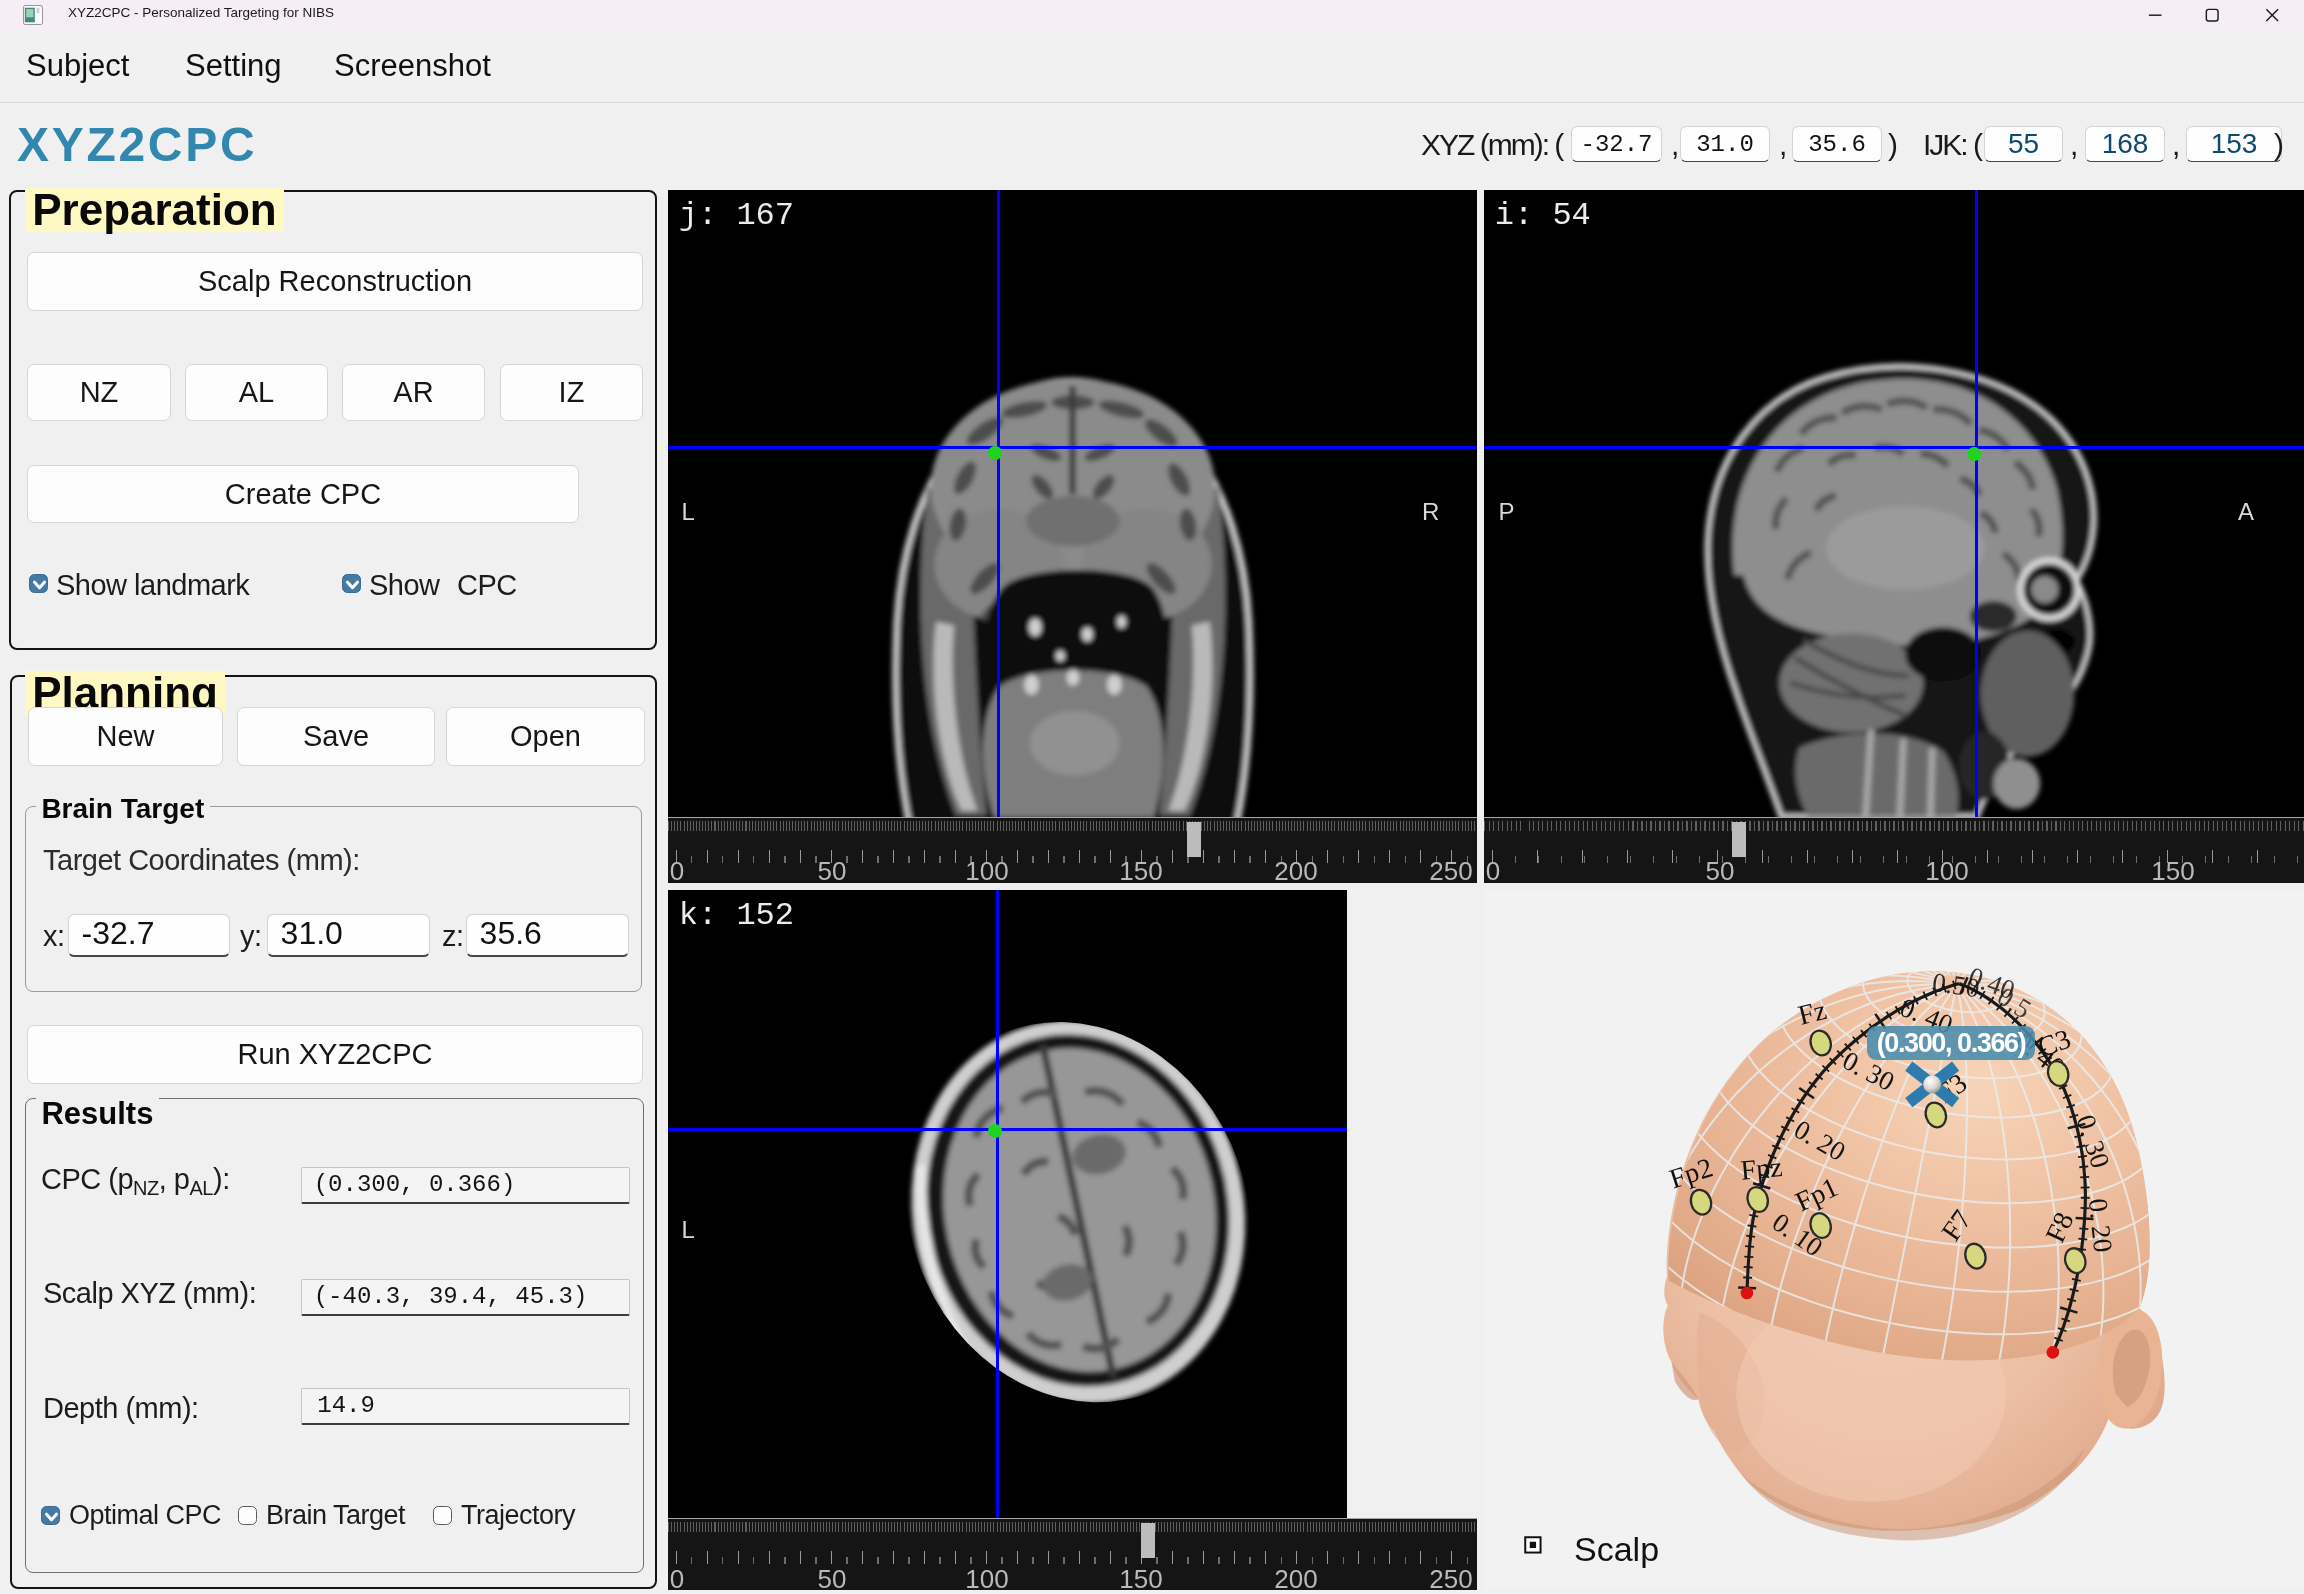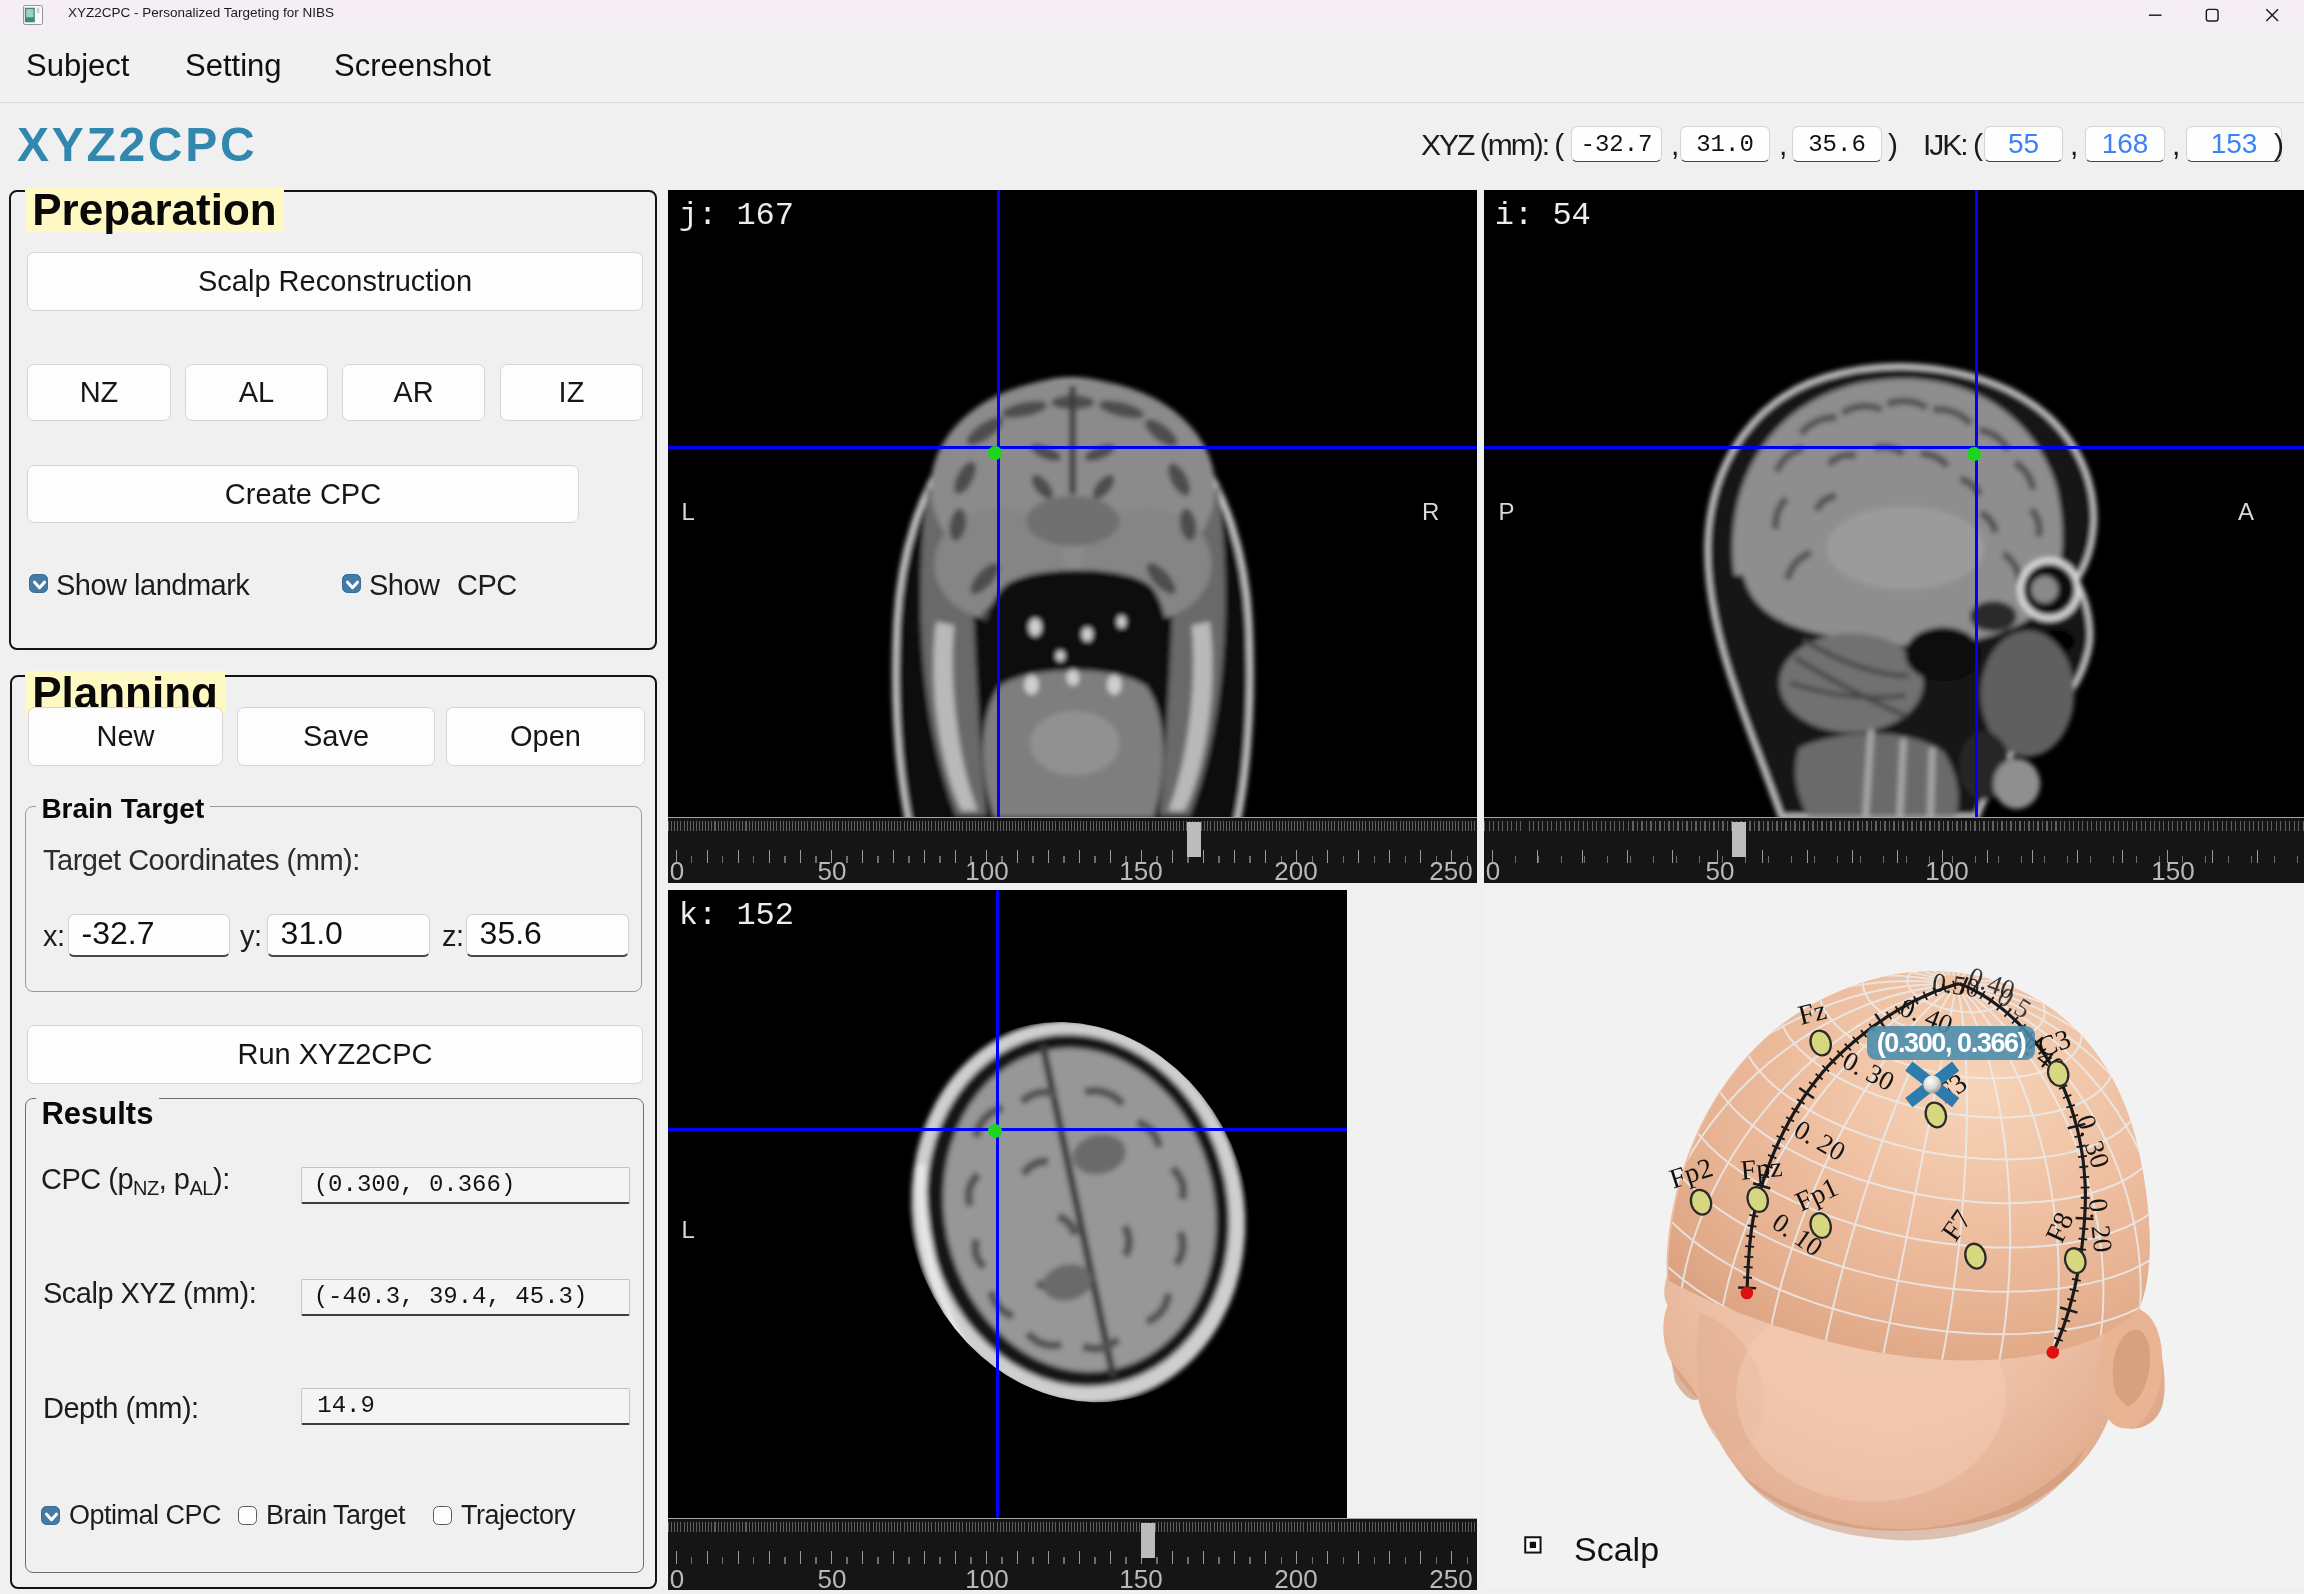--- a/index.html
+++ b/index.html
@@ -5,21 +5,21 @@
 html,body{width:2304px;height:1594px;overflow:hidden;}
 body{font-family:"Liberation Sans",sans-serif;background:#f0f0f0;position:relative;}
 .abs{position:absolute;}
 .titlebar{position:absolute;left:0;top:0;width:2304px;height:30px;background:#f5eff5;}
 .titletxt{position:absolute;left:68px;top:5.4px;font-size:13.5px;color:#1b1b1b;}
 .menubar{position:absolute;left:0;top:30px;width:2304px;height:73px;background:#f1f1f1;border-bottom:1.8px solid #d9d9d9;}
 .menuitem{position:absolute;top:18px;font-size:31px;color:#101010;}
 .logo{position:absolute;left:17px;top:117px;font-size:48px;font-weight:bold;color:#3287ae;letter-spacing:2.7px;}
 .coordlbl{position:absolute;font-size:30px;letter-spacing:-2px;color:#1a1a1a;}
 .cbox{position:absolute;height:36px;background:#fefefe;border:1.8px solid #d4d4d4;border-bottom:1.8px solid #474747;border-radius:6.3px;font-family:"Liberation Mono",monospace;font-size:24px;color:#111;text-align:center;line-height:35px;}
-.cbox2{position:absolute;height:36px;background:#fefefe;border:1.8px solid #d4d4d4;border-bottom:1.8px solid #474747;border-radius:6.3px;font-size:28px;color:#3b82f6;text-align:center;line-height:33px;}
+.cbox2{position:absolute;height:36px;background:#fefefe;border:1.8px solid #d4d4d4;border-bottom:1.8px solid #474747;border-radius:6.3px;font-size:28px;color:#0c4a6e;text-align:center;line-height:33px;}
 .group{position:absolute;border:2.7px solid #141414;border-radius:8px;}
 .gtitle{position:absolute;font-size:44px;color:#090909;background:#fef9c3;padding:0 7.2px;line-height:1.0;font-weight:bold;}
 .sgroup{position:absolute;border:1.8px solid #9b9b9b;border-radius:8px;}
 .sgtitle{position:absolute;font-size:28px;font-weight:bold;color:#090909;background:#f0f0f0;padding:0 5.4px;line-height:1.0;}
 .btn{position:absolute;background:#fdfdfd;border:1.8px solid #d5d5d5;border-radius:7.2px;color:#161616;font-size:29px;display:flex;align-items:center;justify-content:center;}
 .lbl{position:absolute;font-size:29px;letter-spacing:-0.5px;color:#1c1c1c;white-space:nowrap;}
 .input{position:absolute;background:#fefefe;border:1.8px solid #d2d2d2;border-bottom:2.7px solid #474747;border-radius:6.3px;font-size:32px;color:#111;padding-left:12.6px;}
 .rfield{position:absolute;background:#f4f4f4;border:0.9px solid #c4c4c4;border-bottom:2.7px solid #3c3c3c;border-radius:1.8px;font-family:"Liberation Mono",monospace;font-size:24px;color:#141414;white-space:pre;padding-left:11.7px;}
 .chk{position:absolute;width:19px;height:19px;border-radius:5.4px;}
 .chk.on{background:#457aa5;border:1.8px solid #3a6b94;}

